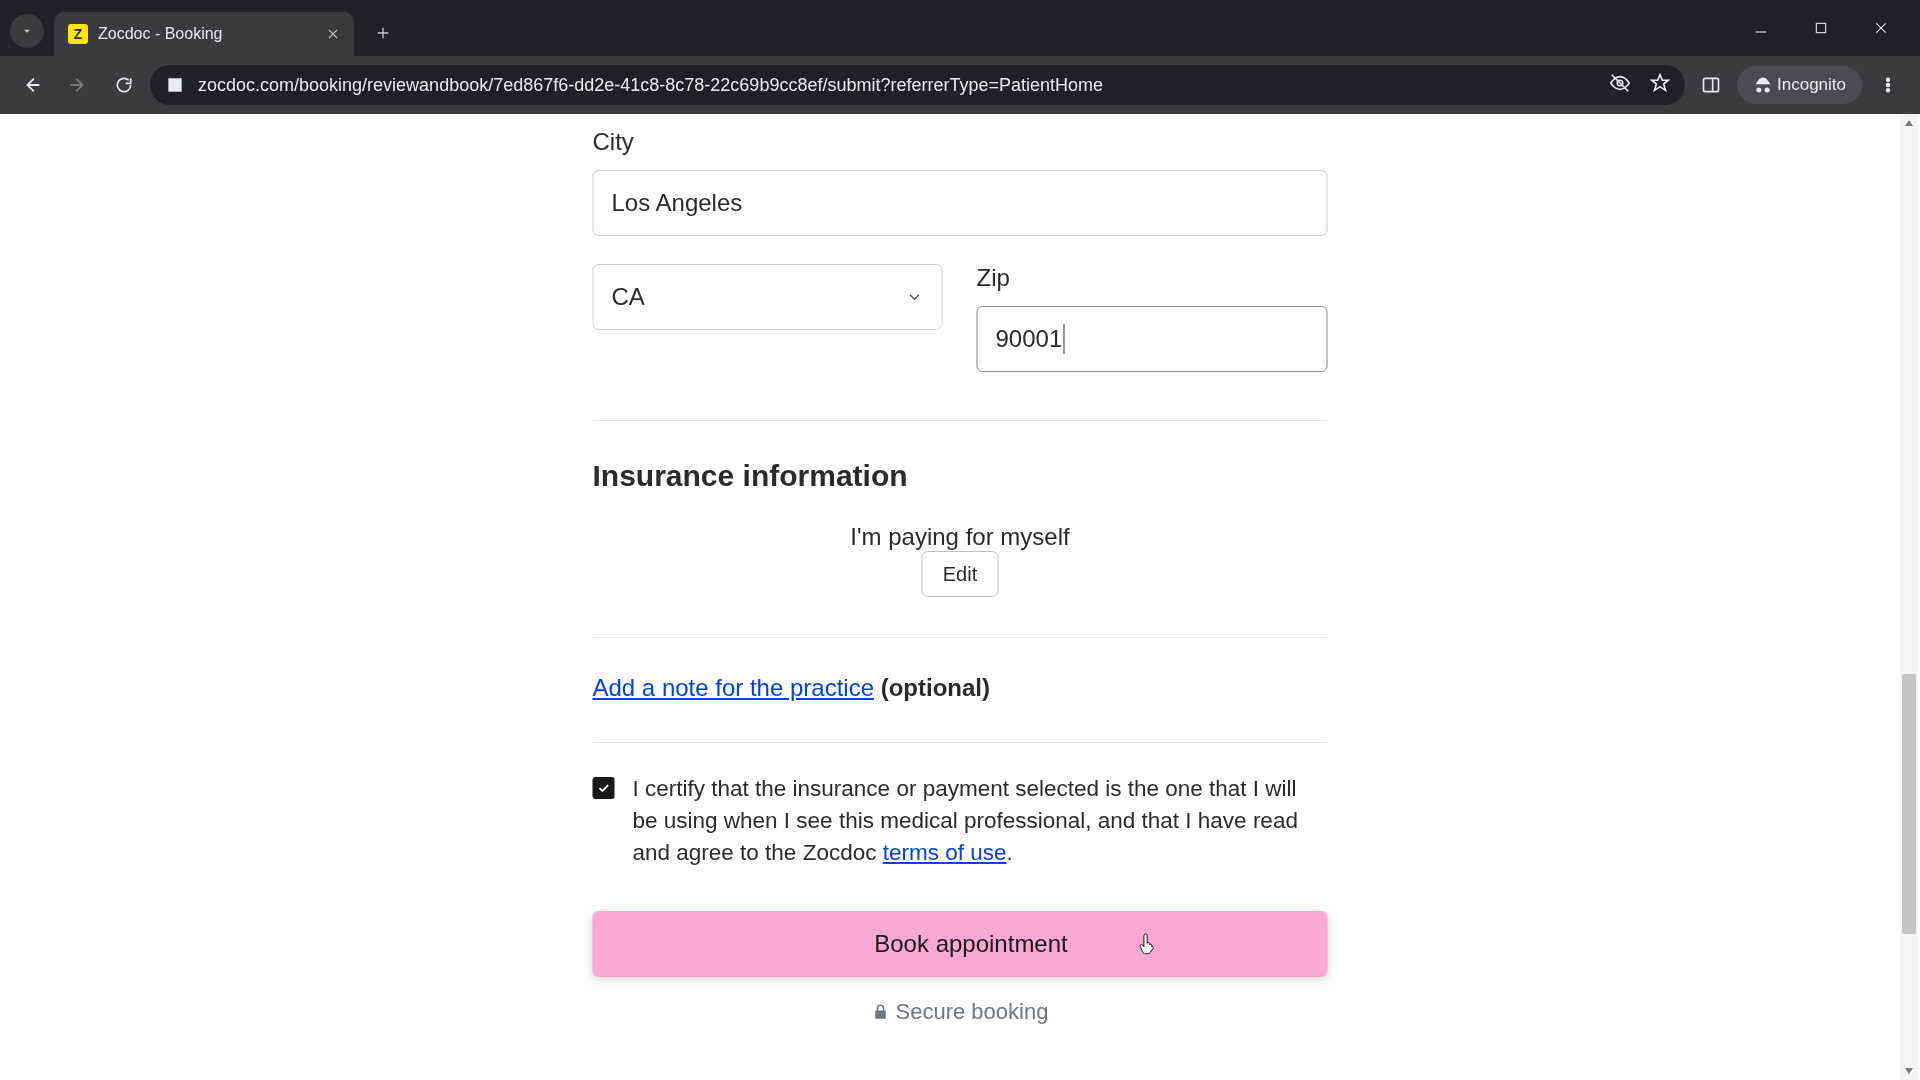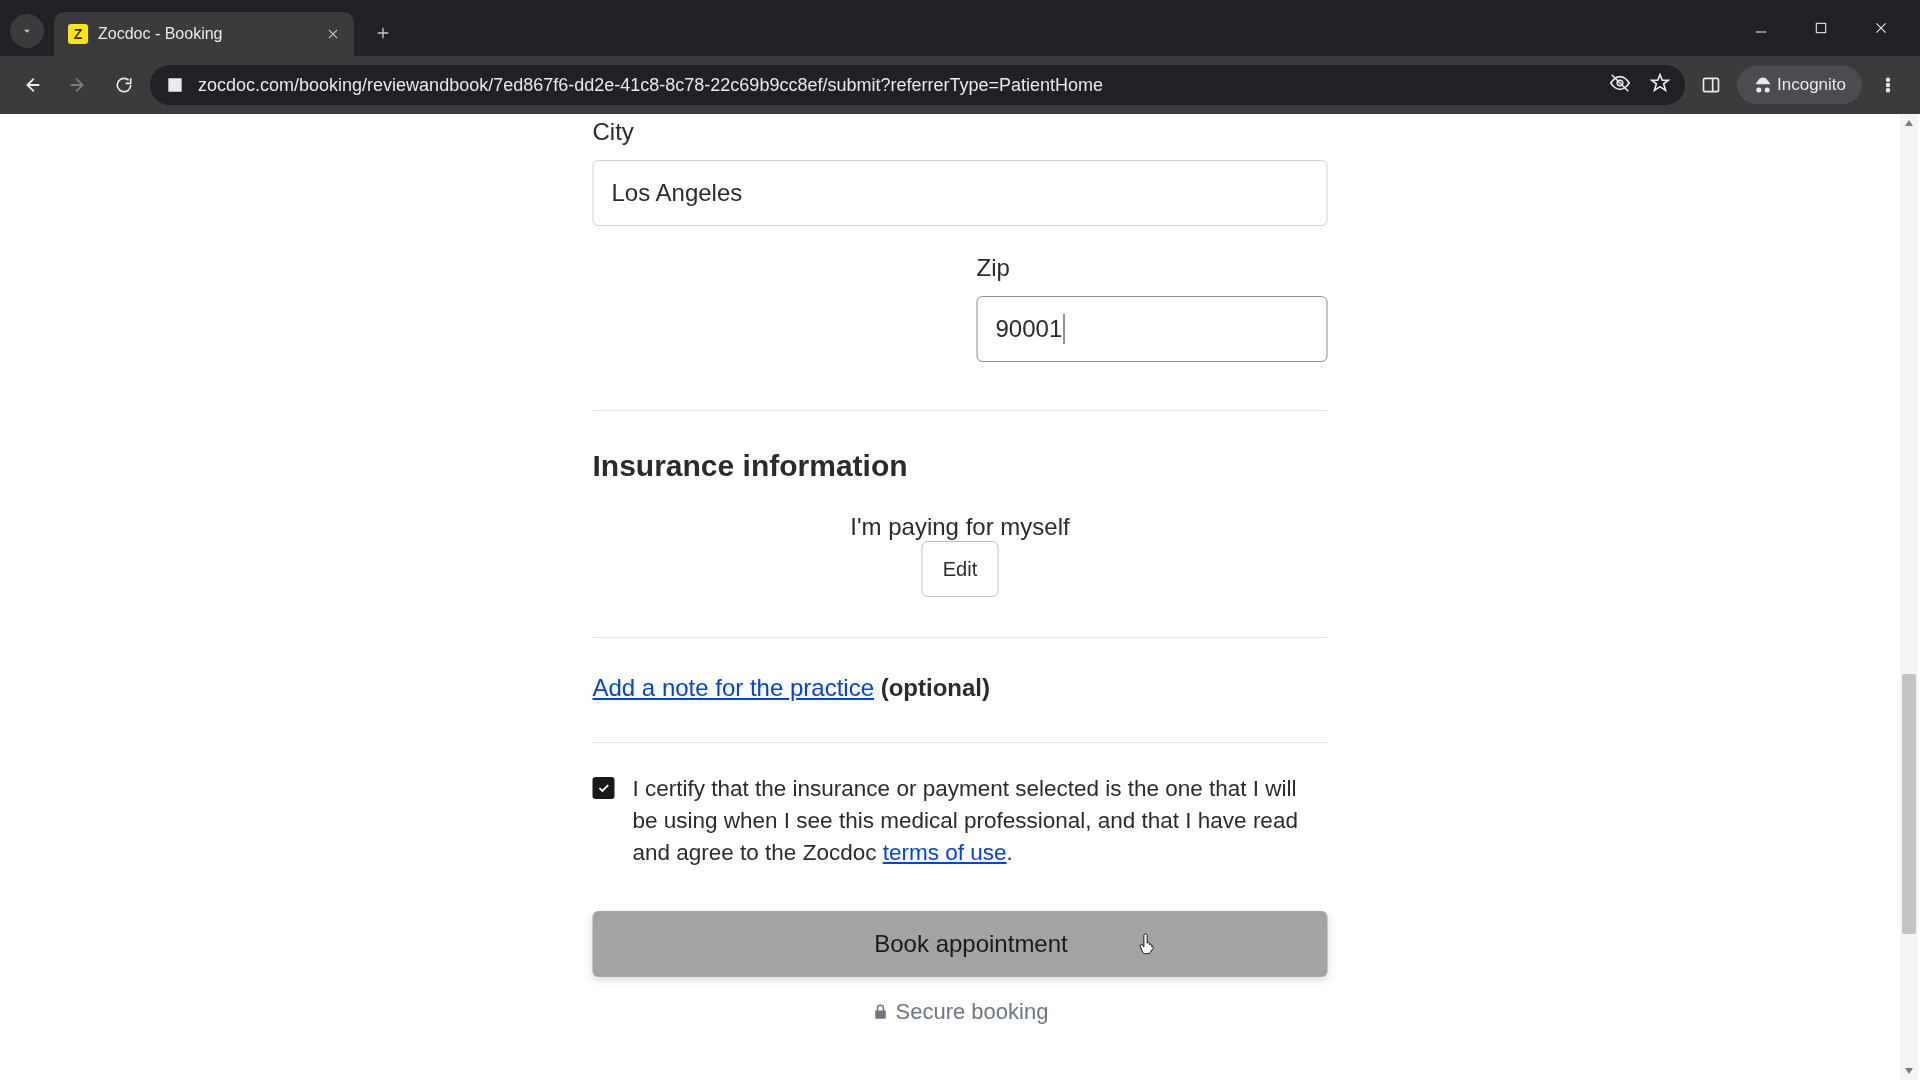--- a/index.html
+++ b/index.html
@@ -78,21 +78,21 @@
   }
   .page-scrollbar .arrow {
     position:absolute; left:0; right:0; height:18px; display:flex; align-items:center; justify-content:center;
   }
   .page-scrollbar .arrow.top { top:0; }
   .page-scrollbar .arrow.bottom { bottom:0; }
   .page-scrollbar .arrow svg { fill:#7a7a7a; }
 
   .form-wrap {
     position: absolute; left: 50%; transform: translateX(-50%);
-    top: 4px; width: 735px;
+    top: 14px; width: 735px;
   }
   .field-label { font-size: 24px; color:#2b2b2b; margin-bottom: 14px; font-weight: 500; }
   .text-input, .select-input {
     width: 100%; height: 66px; border: 1.5px solid #cfcfcf; border-radius: 6px;
     font-size: 24px; padding: 0 18px; color:#2b2b2b; background:#fff;
     display:flex; align-items:center;
   }
   .text-input.focused { border-color:#8a8a8a; }
   .row2 { display:flex; gap:34px; margin-top: 28px; }
   .row2 .col-state { flex: 0 0 350px; }
@@ -100,21 +100,21 @@
   .select-input { position:relative; justify-content:space-between; }
   .select-input svg { width:18px; height:18px; stroke:#555; stroke-width:2; fill:none; }
 
   .divider { height:1px; background:#e5e5e5; margin: 48px 0 38px; }
 
   .section-h { font-size: 30px; font-weight: 600; color:#2b2b2b; margin-bottom: 30px; }
 
   .insurance-row { display:flex; align-items:center; justify-content:space-between;flex-direction:column; }
   .insurance-text { font-size: 24px; color:#2b2b2b; }
   .edit-btn {
-    height: 56px; padding: 0 20px; border:1.5px solid #bdbdbd; border-radius:6px;
+    height: 46px; padding: 0 20px; border:1.5px solid #bdbdbd; border-radius:6px;
     background:#fff; font-size:20px; color:#2b2b2b; display:flex; align-items:center;
   }
 
   .divider2 { height:1px; background:#e5e5e5; margin: 40px 0 36px; }
 
   .note-line { font-size: 24px; }
   .note-line a { color:#0044d9; text-decoration: underline; }
   .note-line .opt { color:#2b2b2b;font-weight:bold; }
 
   .divider3 { height:1px; background:#e5e5e5; margin: 40px 0 30px; }
@@ -122,21 +122,21 @@
   .certify-row { display:flex; gap:18px; align-items:flex-start; }
   .chk {
     width:22px; height:22px; background:#1a1a1a; border-radius:3px; flex:none;
     display:flex; align-items:center; justify-content:center; margin-top:4px;
   }
   .chk svg { stroke:#fff; stroke-width:3; fill:none; }
   .certify-text { font-size: 22.5px; line-height: 1.42; color:#2b2b2b; }
   .certify-text a { color:#0044d9; text-decoration: underline; }
 
   .book-btn {
-    margin-top: 42px; width:100%; height:66px; background:#a3a3a3; border:none;
+    margin-top: 42px; width:100%; height:66px; background:#f9a8d4; border:none;
     border-radius:6px; font-size:24px; color:#1a1a1a; font-weight:500;
     display:flex; align-items:center; justify-content:center; box-shadow: 0 3px 8px rgba(0,0,0,0.15);
     position:relative;
     padding-left:22px;
   }
   .secure-line {
     margin-top: 22px; display:flex; align-items:center; justify-content:center; gap:6px;
     color:#6f767d; font-size:22px;
   }
   .secure-line svg { fill:#6f767d; }
@@ -255,20 +255,26 @@
 
   <div class="form-wrap">
 
     <div class="field-label">City</div>
     <div class="text-input">
       <span>Los Angeles</span>
     </div>
 
     <div class="row2">
       <div class="col-state">
+        <div class="select-input">
+          <span>CA</span>
+          <svg viewBox="0 0 24 24">
+              <path d="M6 9l6 6 6-6"></path>
+            </svg>
+        </div>
       </div>
       <div class="col-zip">
         <div class="field-label">Zip</div>
         <div class="text-input focused">
           <span>90001</span>
             <span class="zip-caret"></span>
         </div>
       </div>
     </div>
 

